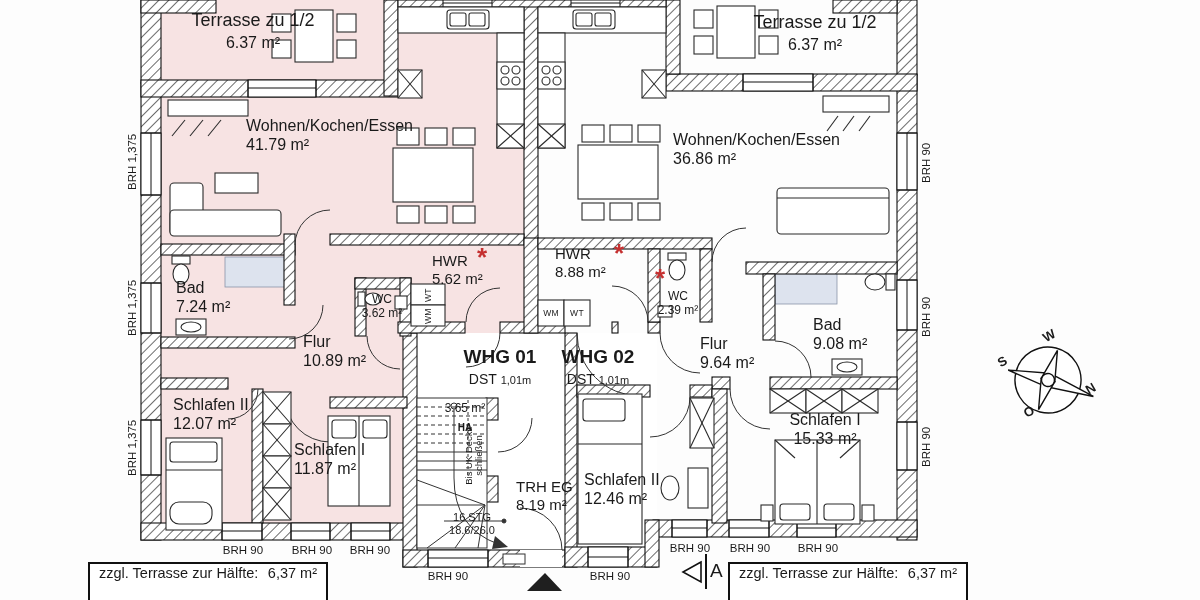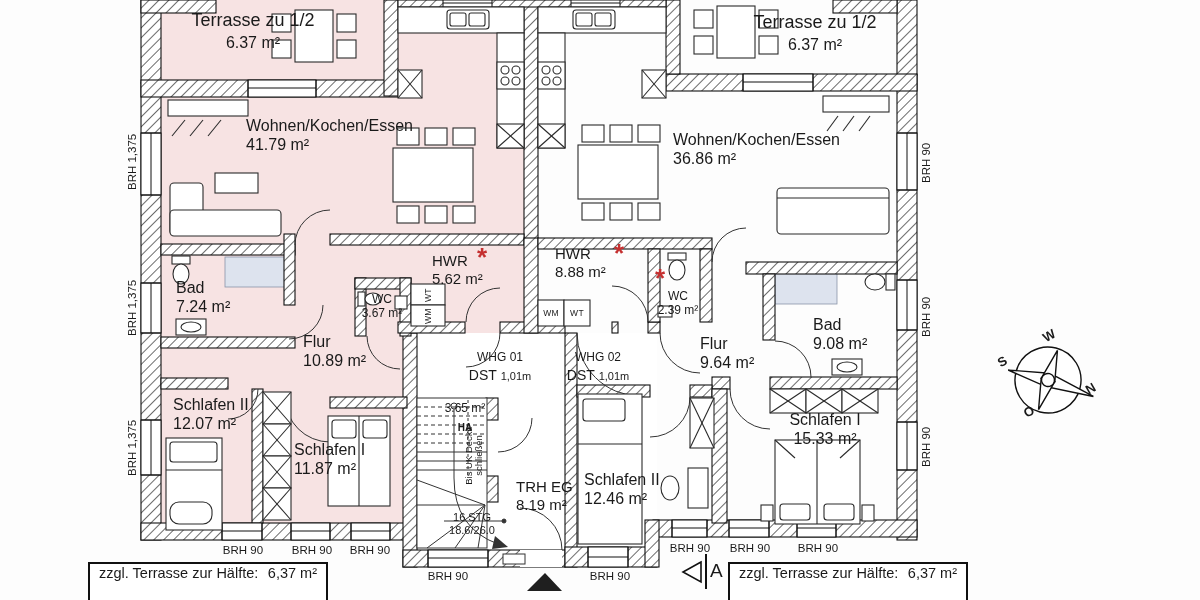--- a/index.html
+++ b/index.html
@@ -4,21 +4,21 @@
 <style>
   html,body{margin:0;padding:0;}
   body{width:1200px;height:600px;position:relative;background:#fdfdfd;overflow:hidden;
        font-family:"Liberation Sans",sans-serif;color:#1a1a1a;}
   svg{position:absolute;left:0;top:0;}
   .lbl{position:absolute;white-space:nowrap;line-height:1.2;}
   .c{text-align:center;}
   .room{font-size:16px;}
   .room-sm{font-size:12px;}
   .big{font-size:18px;}
-  .whg{font-size:12px;font-weight:normal;}
+  .whg{font-size:19px;font-weight:bold;}
   .dst{font-size:14px;}
   .dst small{font-size:11px;}
   .rot{transform:rotate(-90deg);transform-origin:center center;}
   .dim{font-size:11.5px;}
   .ast{font-size:26px;font-weight:bold;color:#c53030;line-height:.8;}
   .box{position:absolute;background:#fff;border:2px solid #111;font-size:14.5px;}
   .box .row{display:flex;justify-content:space-between;padding:1px 9px;}
   .box .b{font-weight:bold;}
   .tiny{font-size:8.5px;letter-spacing:.3px;}
   .note{font-size:9.5px;line-height:1.1;}
@@ -485,21 +485,21 @@
   <span>Bad</span><br>
   <span>7.24 m²</span>
 </div>
 <div class="lbl room" style="left:813px;top:315px;">
   <span>Bad</span><br>
   <span>9.08 m²</span>
 </div>
 
 <div class="lbl room-sm c" style="left:352px;top:292px;width:60px;">
   <span>WC</span><br>
-  <span>3.67 m²</span>
+  <span>3.62 m²</span>
 </div>
 <div class="lbl room-sm c" style="left:648px;top:289px;width:60px;">
   <span>WC</span><br>
   <span>2.39 m²</span>
 </div>
 
 <div class="lbl room" style="left:432px;top:252px;font-size:15px;">
   <span>HWR</span><br>
   <span>5.62 m²</span>
 </div>

